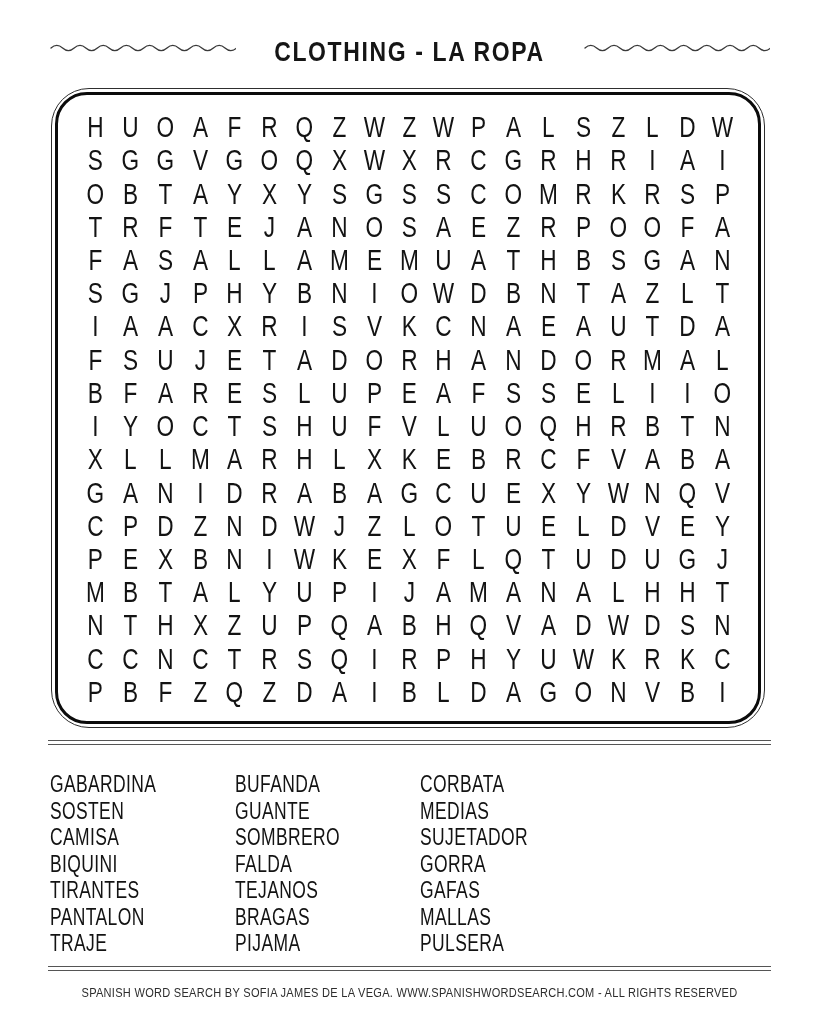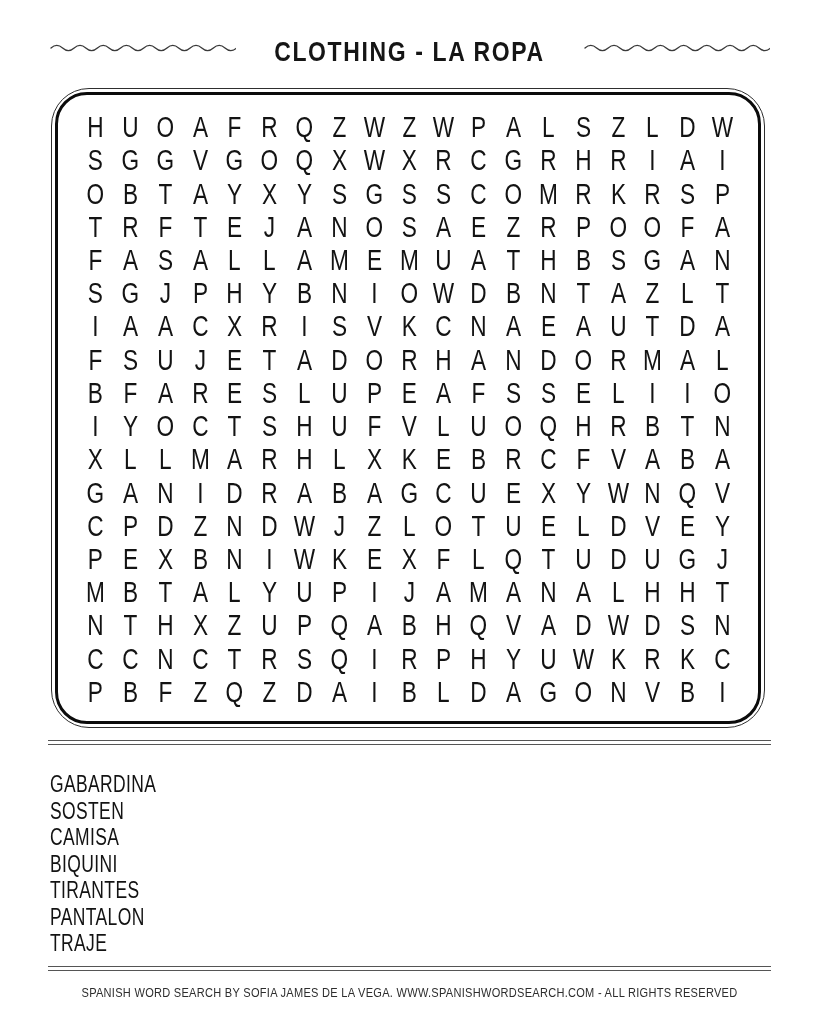--- a/index.html
+++ b/index.html
@@ -421,19 +421,37 @@
   <section class="words">
       <div class="word-col">
         <div class="word">GABARDINA</div>
         <div class="word">SOSTEN</div>
         <div class="word">CAMISA</div>
         <div class="word">BIQUINI</div>
         <div class="word">TIRANTES</div>
         <div class="word">PANTALON</div>
         <div class="word">TRAJE</div>
       </div>
+      <div class="word-col">
+        <div class="word">BUFANDA</div>
+        <div class="word">GUANTE</div>
+        <div class="word">SOMBRERO</div>
+        <div class="word">FALDA</div>
+        <div class="word">TEJANOS</div>
+        <div class="word">BRAGAS</div>
+        <div class="word">PIJAMA</div>
+      </div>
+      <div class="word-col">
+        <div class="word">CORBATA</div>
+        <div class="word">MEDIAS</div>
+        <div class="word">SUJETADOR</div>
+        <div class="word">GORRA</div>
+        <div class="word">GAFAS</div>
+        <div class="word">MALLAS</div>
+        <div class="word">PULSERA</div>
+      </div>
     </section>
 
   <div class="divider divider-bottom"></div>
 
   <footer class="footer">SPANISH WORD SEARCH BY SOFIA JAMES DE LA VEGA. WWW.SPANISHWORDSEARCH.COM - ALL RIGHTS RESERVED</footer>
 
 </div>
 
 </body></html>

